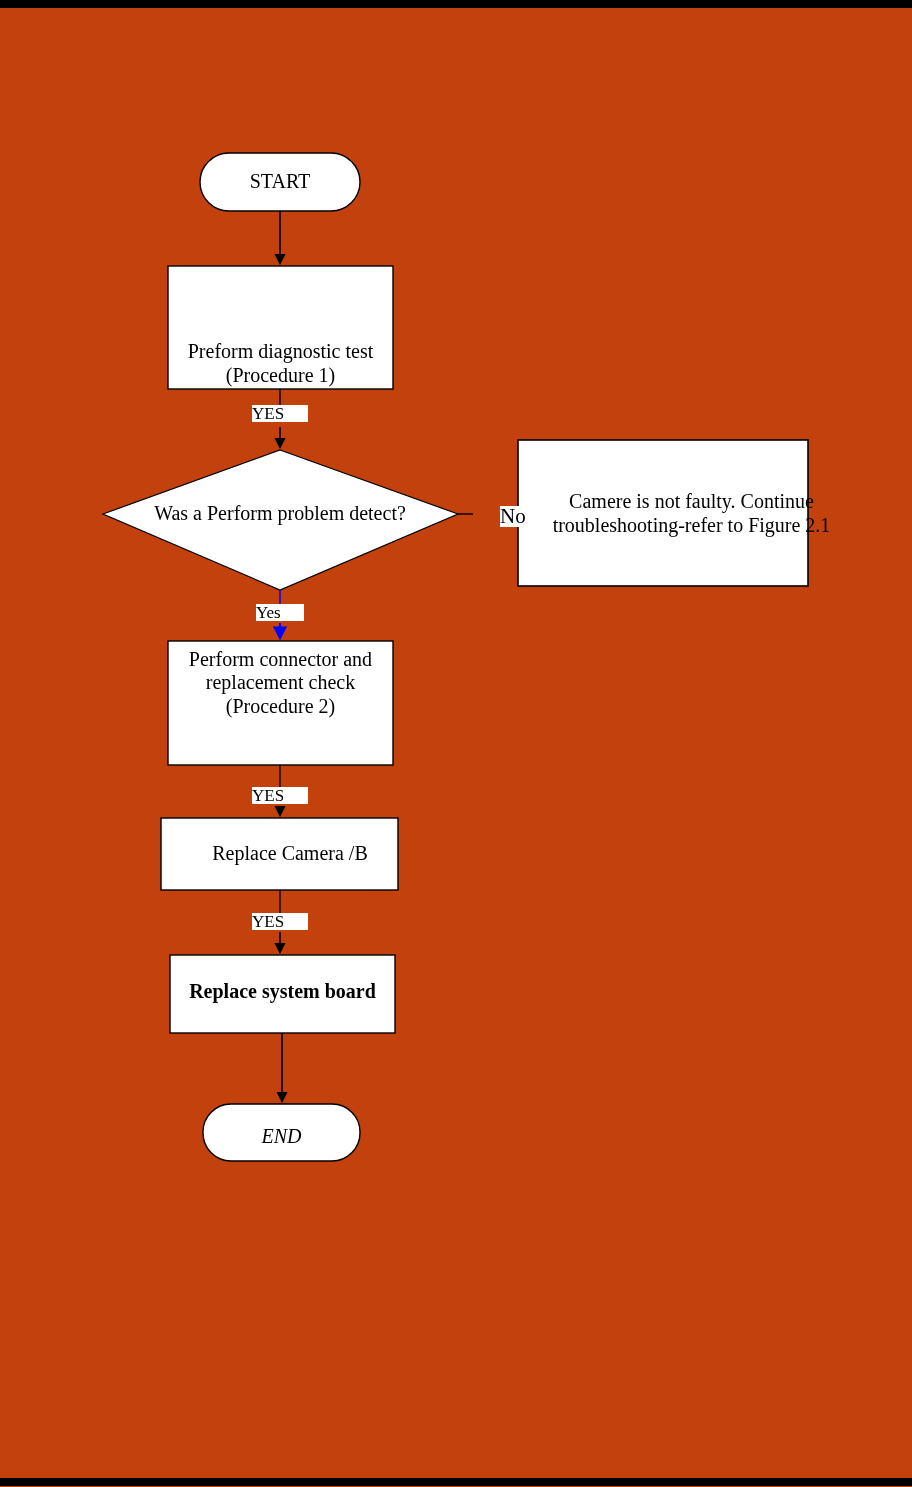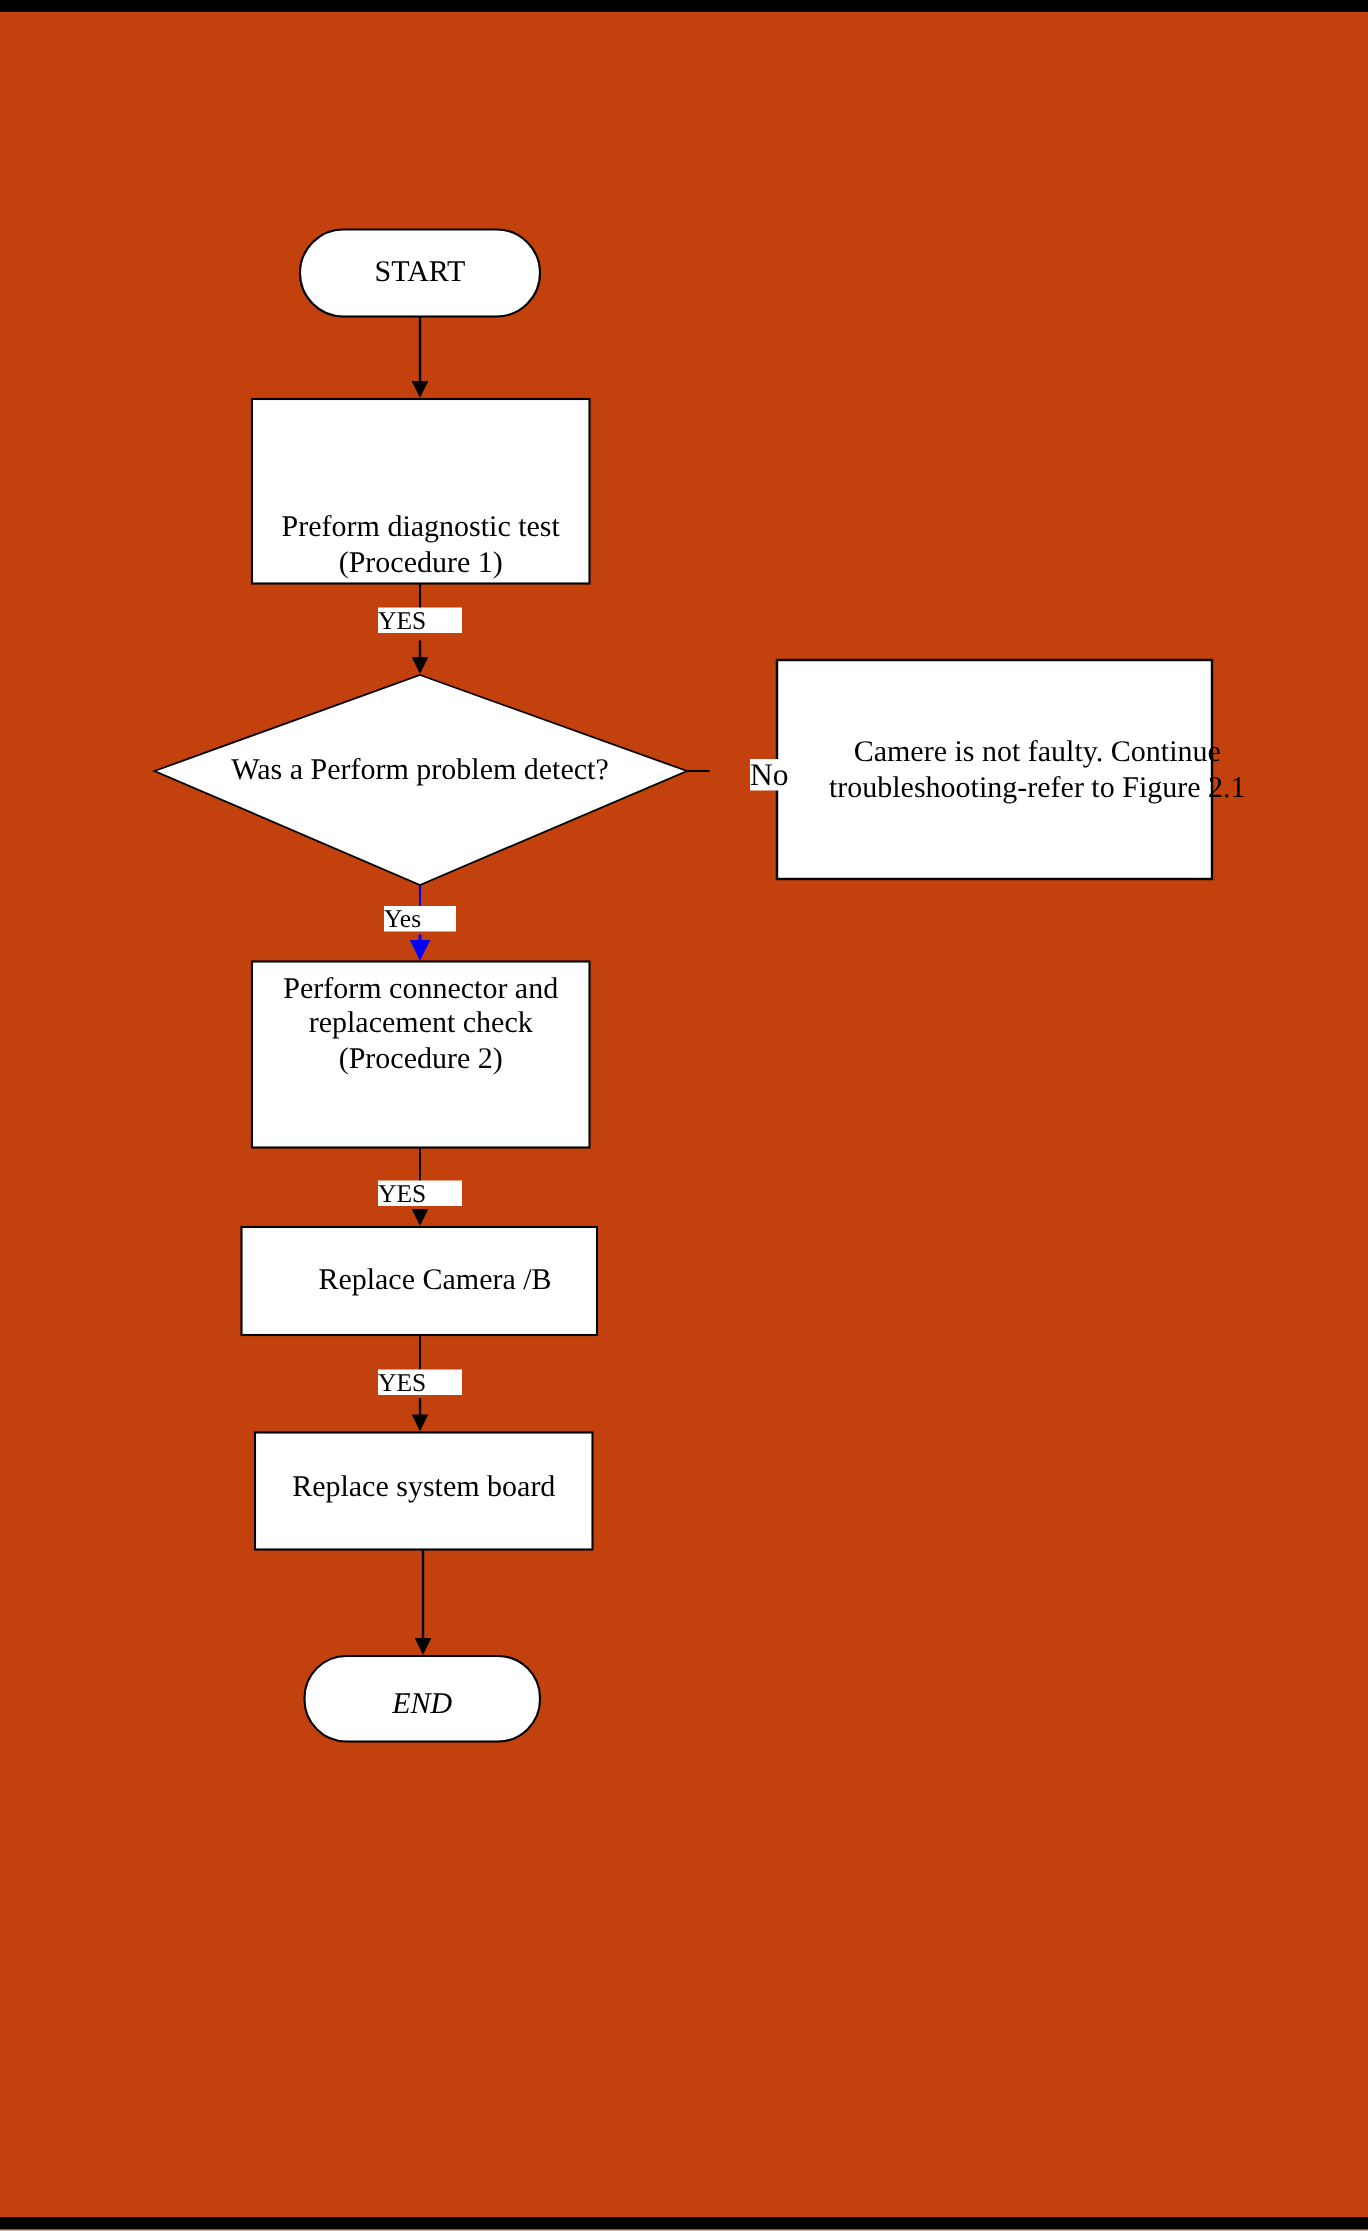--- a/index.html
+++ b/index.html
@@ -57,21 +57,21 @@
     pointer-events: none;
   }
 
   
   #node-start-text   { left: 200px; top: 153px;  width: 160px; height: 58px; }
   #node-diag-text    { left: 168px; top: 266px;  width: 225px; height: 123px; margin-top: 36px; }
   #node-decision-text{ left: 110px; top: 484px;  width: 340px; height: 60px; }
   #node-notfaulty-text{left: 520px; top: 442px;  width: 287px; height: 143px; margin-left: 28px; }
   #node-connector-text{left: 168px; top: 621px;  width: 225px; height: 124px; }
   #node-camerab-text { left: 161px; top: 818px;  width: 258px; height: 72px; }
-  #node-sysboard-text{ left: 170px; top: 955px;  width: 225px; height: 74px; }
+  #node-sysboard-text{ left: 170px; top: 955px;  width: 225px; height: 74px; font-weight: bold; }
   #node-end-text     { left: 203px; top: 1104px; width: 157px; height: 65px; font-style: italic; }
 
   
   #edge-label-yes1 { left: 252px; top: 405px;  width: 56px; }
   #edge-label-no   { left: 500px; top: 506px;  width: 30px; font-size: 21px; }
   #edge-label-yes2 { left: 256px; top: 604px;  width: 48px; }
   #edge-label-yes3 { left: 252px; top: 787px;  width: 56px; }
   #edge-label-yes4 { left: 252px; top: 913px;  width: 56px; }
 </style>
 </head>

